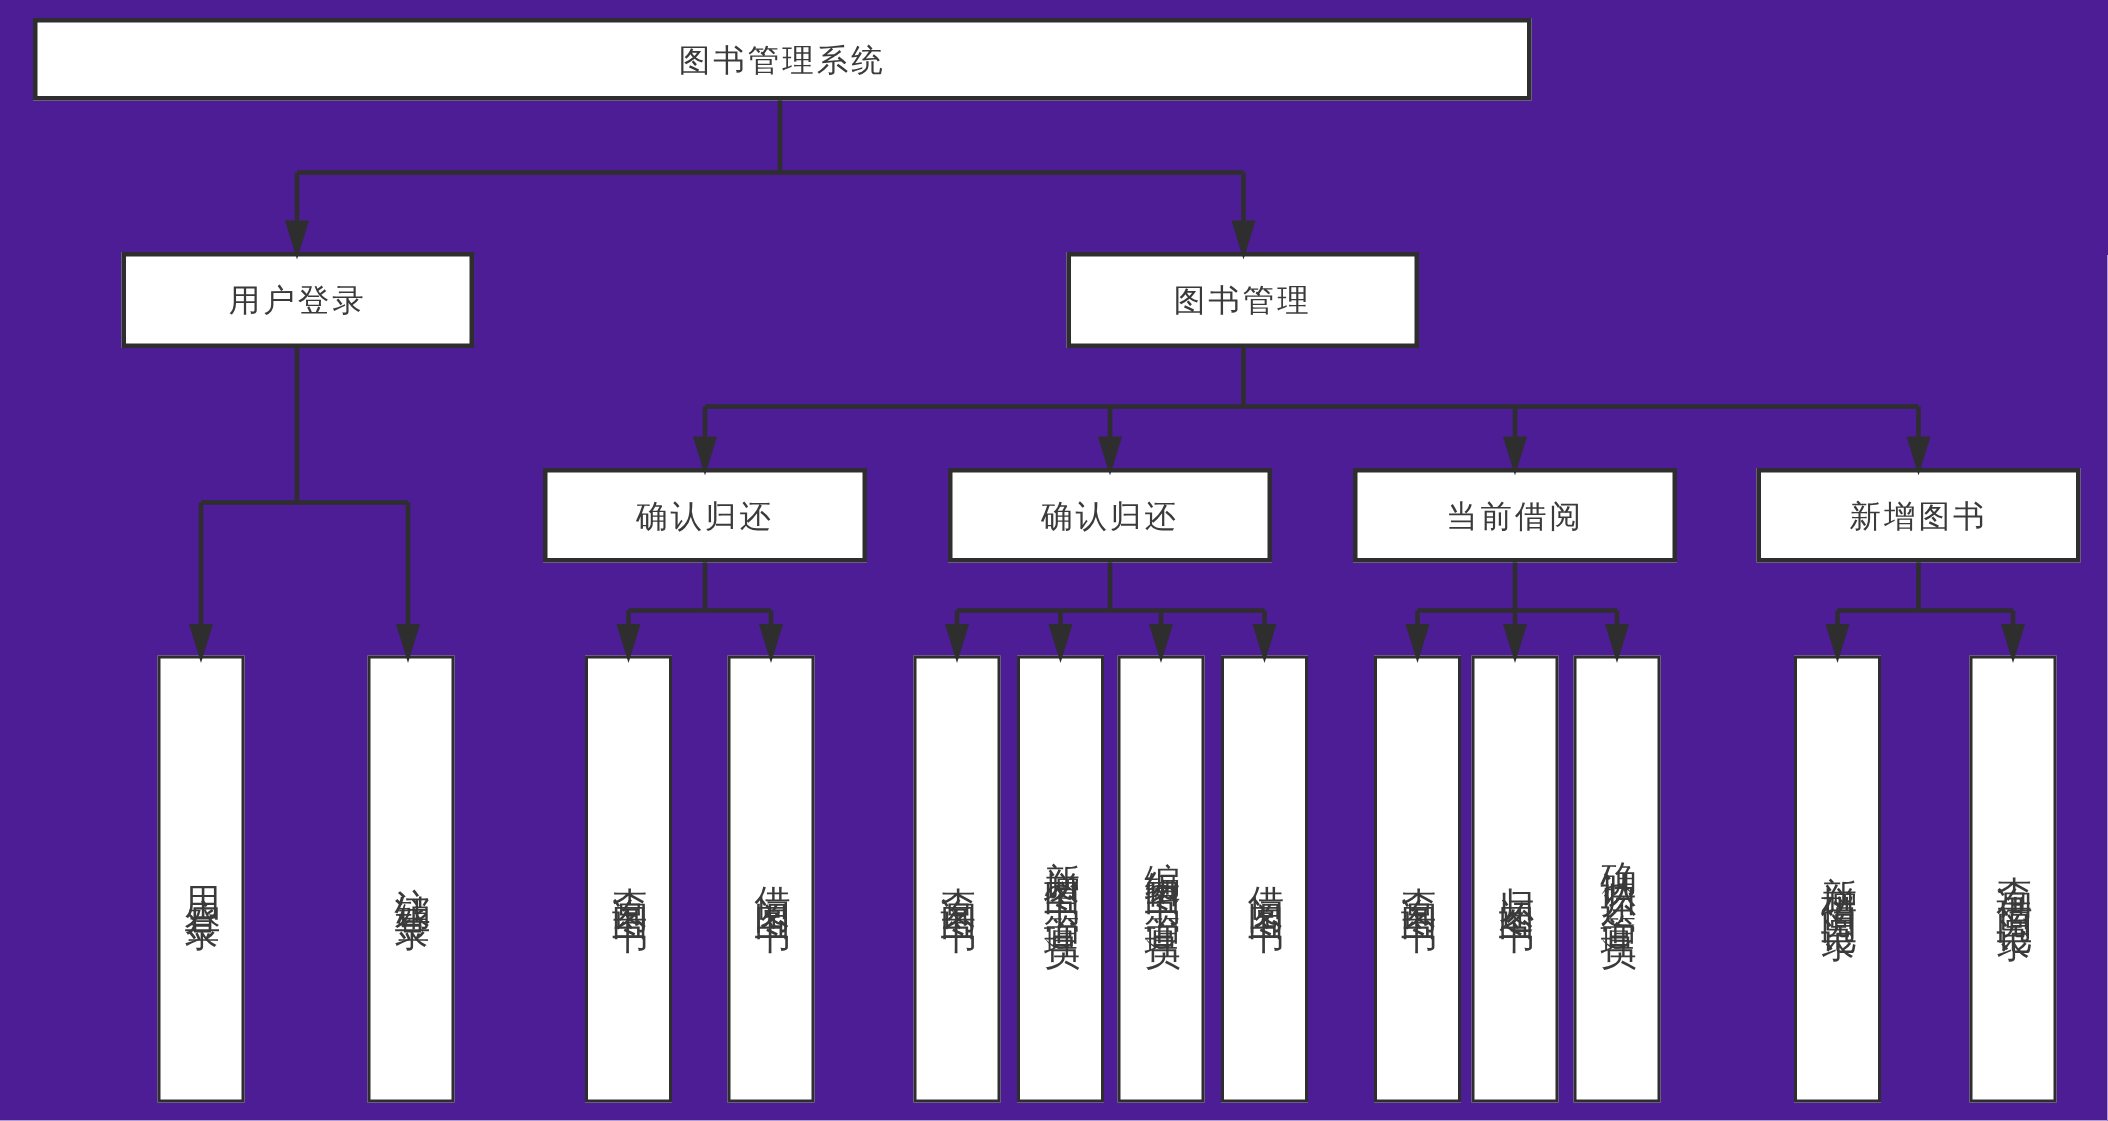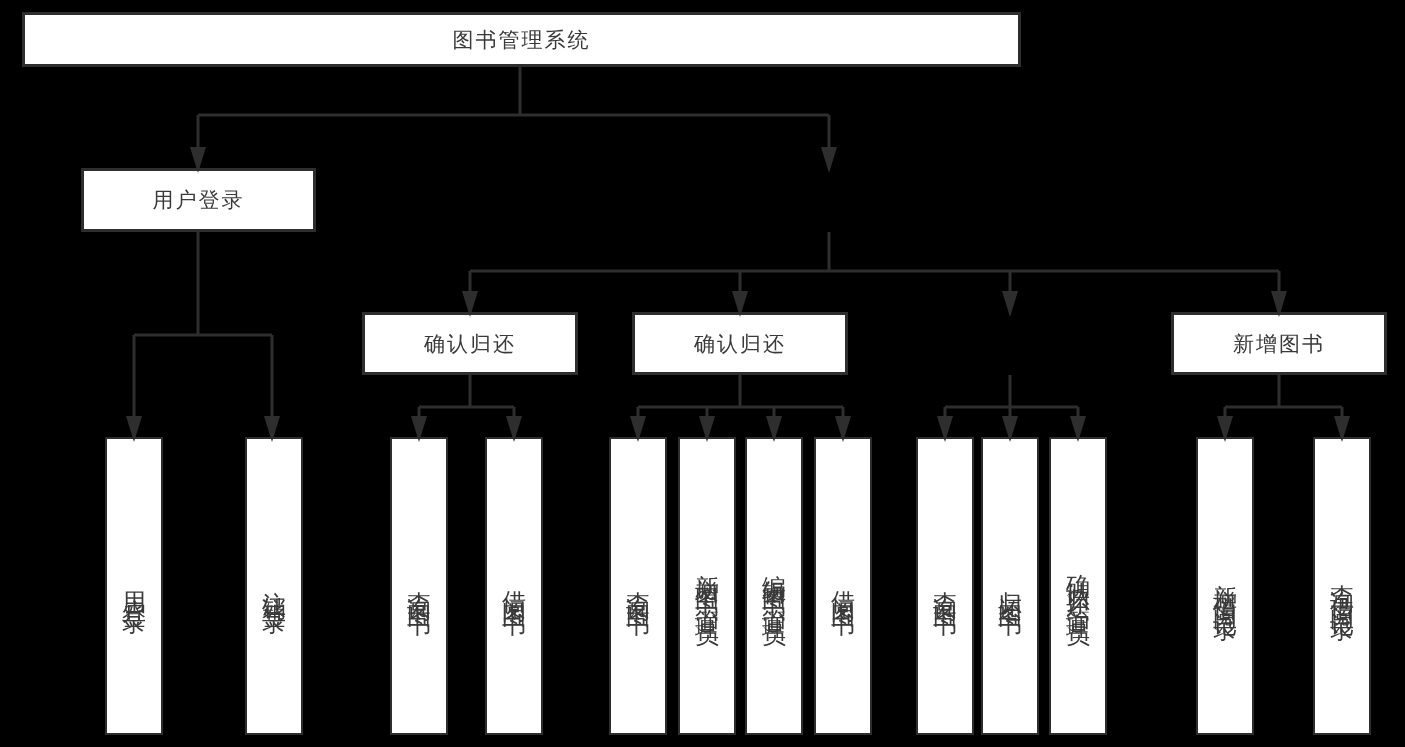--- a/index.html
+++ b/index.html
@@ -5,21 +5,21 @@
   html, body {
     margin: 0;
     padding: 0;
     background: #ffffff;
     font-family: "DejaVu Sans", "Liberation Sans", sans-serif;
   }
   .canvas {
     position: relative;
     width: 1405px;
     height: 747px;
-    background: #000000;
+    background: #4c1d95;
     overflow: hidden;
     font-family: Liberation Serif, serif;
   }
   .box {
     position: absolute;
     box-sizing: border-box;
     background: #ffffff;
     border: 3px solid #2e2e2e;
     display: flex;
     align-items: center;
@@ -76,26 +76,32 @@
 
 <div class="canvas">
 
   <div class="box lvl" style="left:22px; top:12px; width:999px; height:55px;">
     <span>图书管理系统</span>
   </div>
 
   <div class="box lvl" style="left:81px; top:168px; width:235px; height:64px;">
     <span>用户登录</span>
   </div>
+  <div class="box lvl" style="left:711px; top:168px; width:235px; height:64px;">
+    <span>图书管理</span>
+  </div>
 
   <div class="box lvl" style="left:362px; top:312px; width:216px; height:63px;">
     <span>确认归还</span>
   </div>
   <div class="box lvl" style="left:632px; top:312px; width:216px; height:63px;">
     <span>确认归还</span>
+  </div>
+  <div class="box lvl" style="left:902px; top:312px; width:216px; height:63px;">
+    <span>当前借阅</span>
   </div>
   <div class="box lvl" style="left:1171px; top:312px; width:216px; height:63px;">
     <span>新增图书</span>
   </div>
 
   <div class="box leaf" style="left:105px; top:437px; width:58px; height:298px;">
     <span class="vtext">用户登录</span>
   </div>
   <div class="box leaf" style="left:245px; top:437px; width:58px; height:298px;">
     <span class="vtext">注销登录</span>

